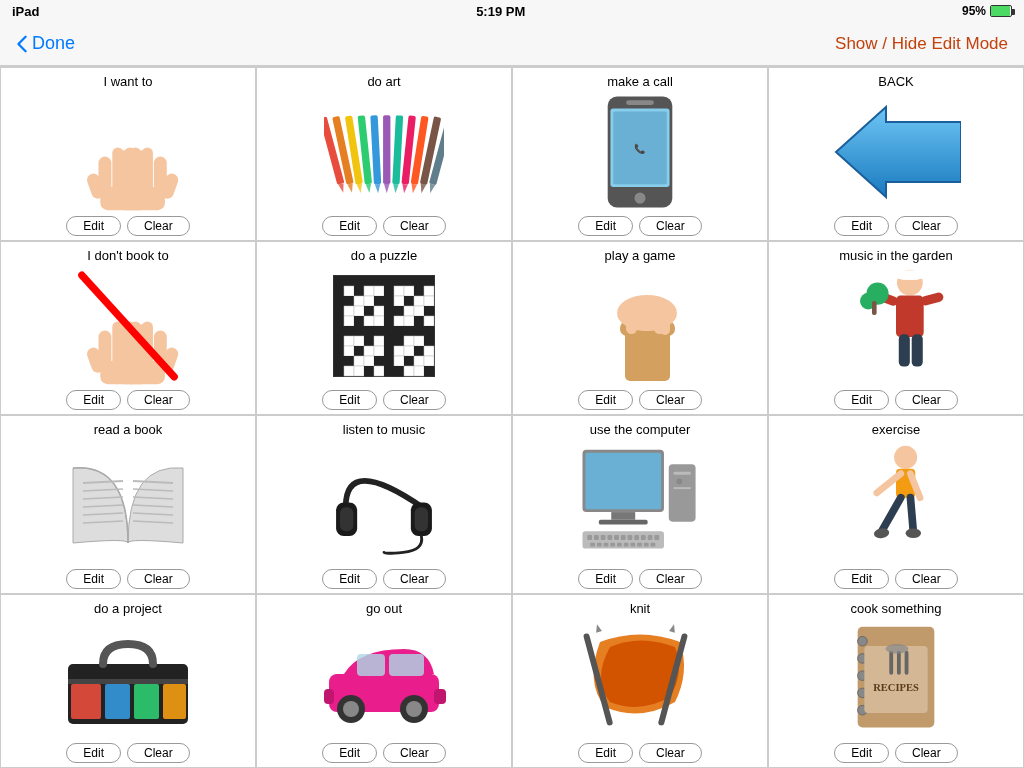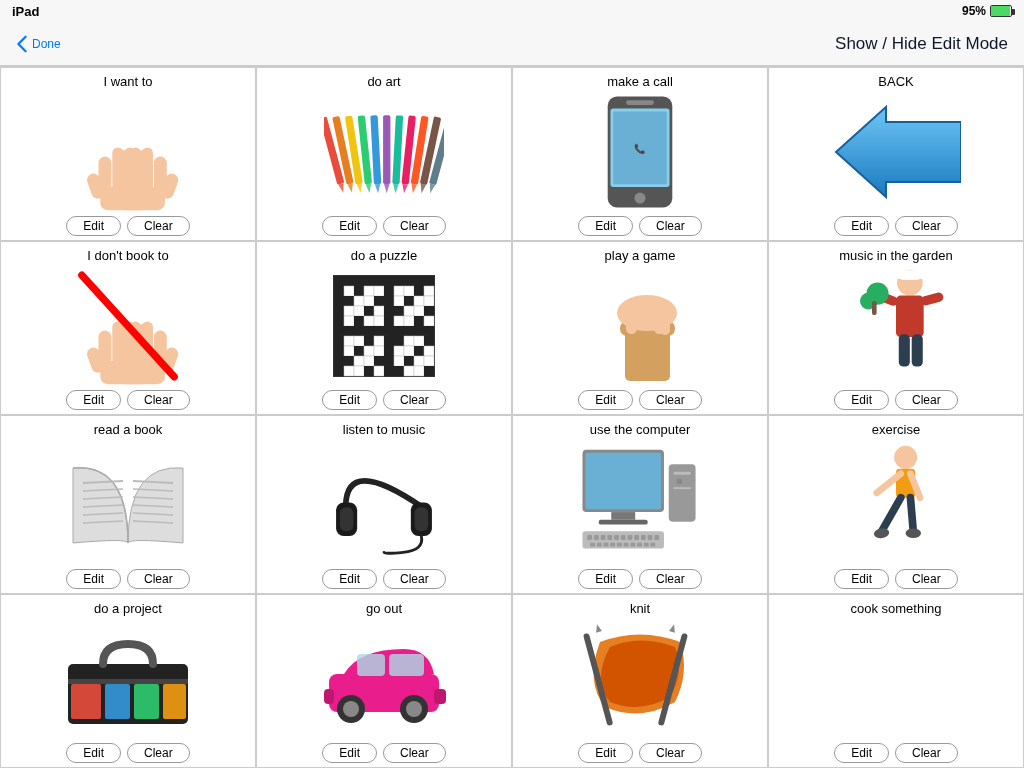--- a/index.html
+++ b/index.html
@@ -28,22 +28,22 @@
       background: #f7f7f7;
       border-bottom: 1px solid #ccc;
       display: flex;
       justify-content: space-between;
       align-items: center;
       padding: 0 16px;
       height: 44px;
     }
     .nav-back { color: #007aff; font-size: 18px; display: flex; align-items: center; gap: 4px; cursor: pointer; }
     .nav-back svg { width: 12px; height: 18px; }
-    .nav-back span { font-size: 12px; }
-    .nav-edit-mode { color: #0f172a; font-size: 17px; cursor: pointer; margin-left: 32px; }
+    .nav-back span { font-size: 18px; }
+    .nav-edit-mode { color: #c2410c; font-size: 17px; cursor: pointer; margin-left: 32px; }
 
     
     .grid-container {
       display: grid;
       grid-template-columns: repeat(4, 1fr);
       grid-template-rows: repeat(4, 1fr);
       width: 1024px;
       height: 702px;
       border-top: 1px solid #ccc;
     }
@@ -91,20 +91,21 @@
       background: white;
       cursor: pointer;
       color: #000;
     }
   </style>
 </head>
 <body>
 
 <div class="status-bar">
   <span class="device">iPad</span>
+  <span class="time">5:19 PM</span>
   <div class="battery">
     <span>95%</span>
     <div class="battery-icon">
       <div class="battery-fill"></div>
     </div>
   </div>
 </div>
 
 <div class="nav-bar">
   <div class="nav-back">
@@ -595,18 +596,39 @@
       <polygon points="90,10 96,10 93,2" fill="#888" transform="rotate(15,93,6)"></polygon>
     </svg>
     </div>
     <div class="cell-buttons">
       <button class="btn-edit">Edit</button>
       <button class="btn-clear">Clear</button>
     </div>
   </div>
     <div class="grid-cell">
     <span class="cell-label">cook something</span>
+    <div class="cell-image">
+      <svg viewBox="0 0 110 120" xmlns="http://www.w3.org/2000/svg" width="110" height="115">
+
+      <rect x="15" y="5" width="80" height="105" rx="5" fill="#c19a6b"></rect>
+
+      <circle cx="20" cy="20" r="5" fill="#888" stroke="#666" stroke-width="1"></circle>
+          <circle cx="20" cy="38" r="5" fill="#888" stroke="#666" stroke-width="1"></circle>
+          <circle cx="20" cy="56" r="5" fill="#888" stroke="#666" stroke-width="1"></circle>
+          <circle cx="20" cy="74" r="5" fill="#888" stroke="#666" stroke-width="1"></circle>
+          <circle cx="20" cy="92" r="5" fill="#888" stroke="#666" stroke-width="1"></circle>
+
+      <rect x="22" y="25" width="66" height="70" rx="4" fill="#d4b896"></rect>
+
+      <rect x="48" y="30" width="4" height="25" rx="2" fill="#666"></rect>
+      <rect x="56" y="30" width="4" height="25" rx="2" fill="#666"></rect>
+      <rect x="64" y="30" width="4" height="25" rx="2" fill="#666"></rect>
+      <ellipse cx="56" cy="28" rx="12" ry="5" fill="#888" opacity="0.7"></ellipse>
+
+      <text x="55" y="72" text-anchor="middle" font-size="11" font-weight="bold" fill="#5a3a1a" font-family="serif">RECIPES</text>
+    </svg>
+    </div>
     <div class="cell-buttons">
       <button class="btn-edit">Edit</button>
       <button class="btn-clear">Clear</button>
     </div>
   </div>
   </div>
 
 </body></html>

